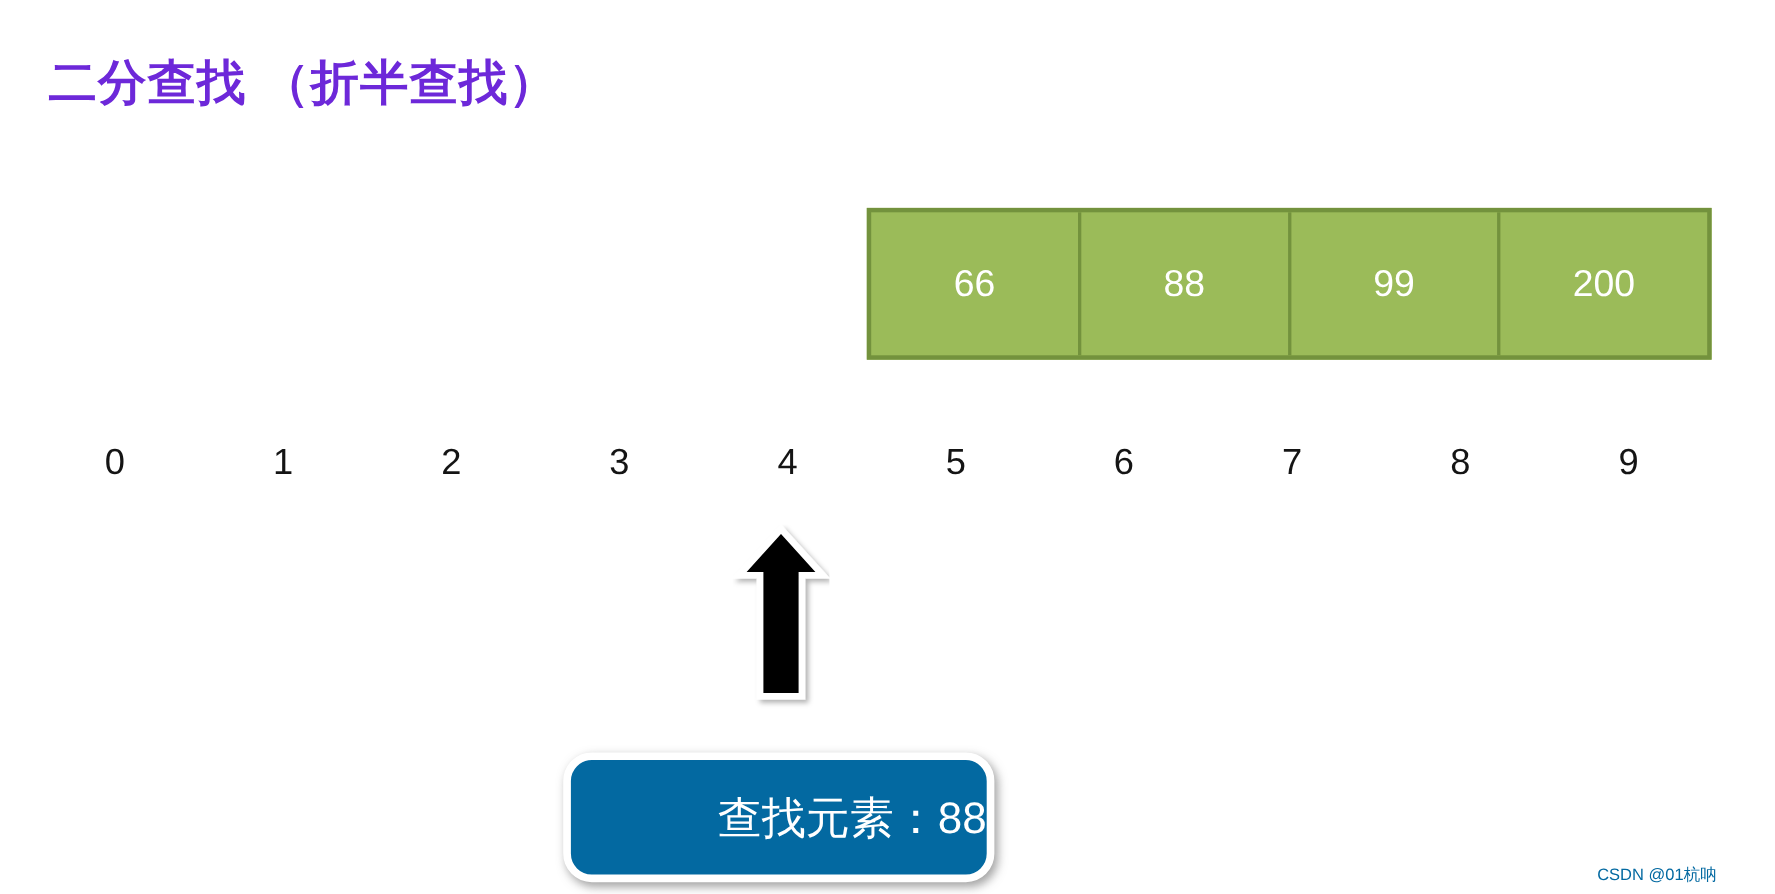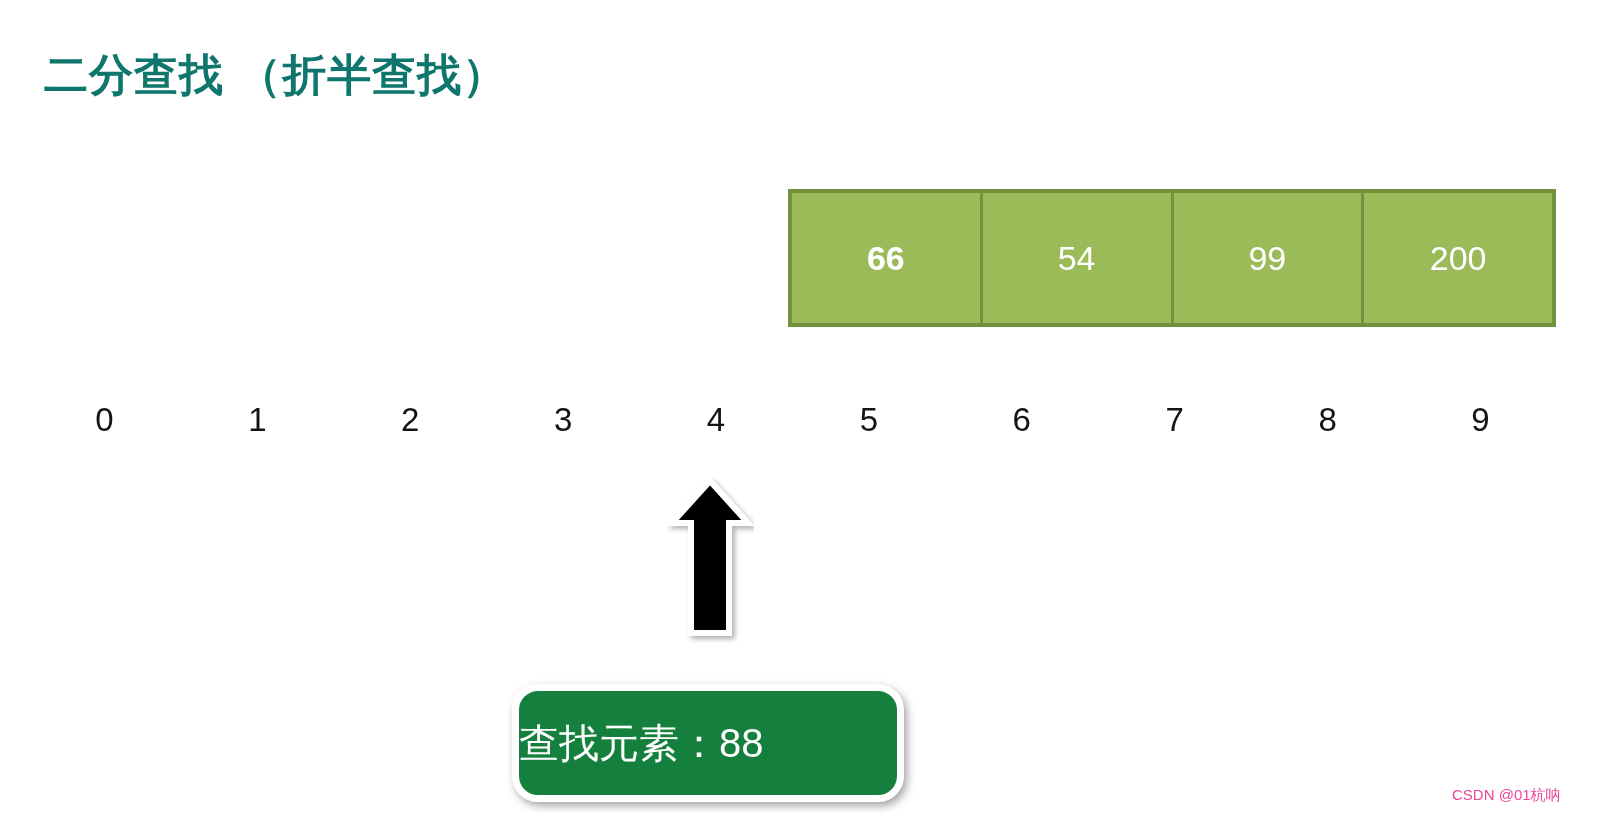--- a/index.html
+++ b/index.html
@@ -2,70 +2,70 @@
 <html><head>
 <meta charset="utf-8">
 <style>
   html,body{margin:0;padding:0;background:#fff;}
   .canvas{
     position:relative;width:1614px;height:813px;background:#ffffff;
     font-family:"Liberation Sans",sans-serif;overflow:hidden;
   }
   .title{
     position:absolute;left:44px;top:46px;
-    font-size:44px;font-weight:bold;color:#0f766e;letter-spacing:1px;
+    font-size:44px;font-weight:bold;color:#6d28d9;letter-spacing:1px;
     white-space:nowrap;
   }
   .array-row{
     position:absolute;left:788px;top:189px;width:768px;height:138px;
     display:flex;background:#9BBB59;border:4px solid #73923D;
     box-sizing:border-box;
   }
   .array-cell{
     flex:1;display:flex;align-items:center;justify-content:center;
     border-left:3px solid #73923D;
   }
-  .array-cell:first-child{border-left:none;font-weight:bold;}
+  .array-cell:first-child{border-left:none;}
   .cell-value{color:#ffffff;font-size:34px;}
   .index-row{
     position:absolute;left:28px;top:396px;width:1529px;height:48px;
     display:flex;
   }
   .index-label{
     width:152.9px;text-align:center;font-size:33px;color:#141414;
     line-height:48px;
   }
   .arrow-wrap{
     position:absolute;left:666px;top:477px;width:88px;height:168px;
   }
   .search-box{
     position:absolute;left:512px;top:684px;width:392px;height:118px;
-    background:#15803d;border:7px solid #ffffff;border-radius:26px;
-    box-sizing:border-box;display:flex;align-items:center;justify-content:flex-start;
+    background:#0369a1;border:7px solid #ffffff;border-radius:26px;
+    box-sizing:border-box;display:flex;align-items:center;justify-content:flex-end;
     box-shadow:3px 4px 9px rgba(90,90,90,0.55);
   }
   .search-label{color:#ffffff;font-size:40px;white-space:nowrap;}
   .watermark{
     position:absolute;left:1452px;top:786px;width:156px;
-    font-size:15px;color:#ec4899;white-space:nowrap;
+    font-size:15px;color:#0369a1;white-space:nowrap;
   }
 </style>
 </head>
 <body>
 
 <div class="canvas">
 
   <div class="title">二分查找 （折半查找）</div>
 
   <div class="array-row">
     <div class="array-cell">
       <span class="cell-value">66</span>
     </div>
     <div class="array-cell">
-      <span class="cell-value">54</span>
+      <span class="cell-value">88</span>
     </div>
     <div class="array-cell">
       <span class="cell-value">99</span>
     </div>
     <div class="array-cell">
       <span class="cell-value">200</span>
     </div>
   </div>
 
   <div class="index-row">

